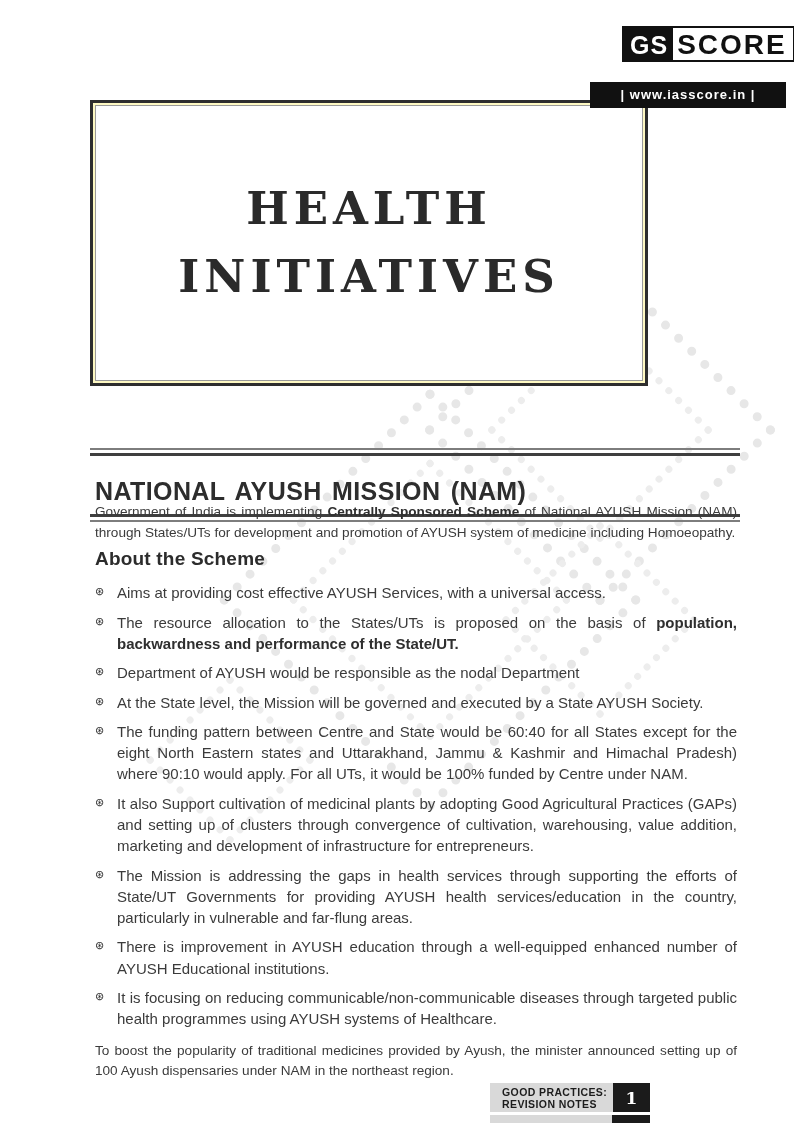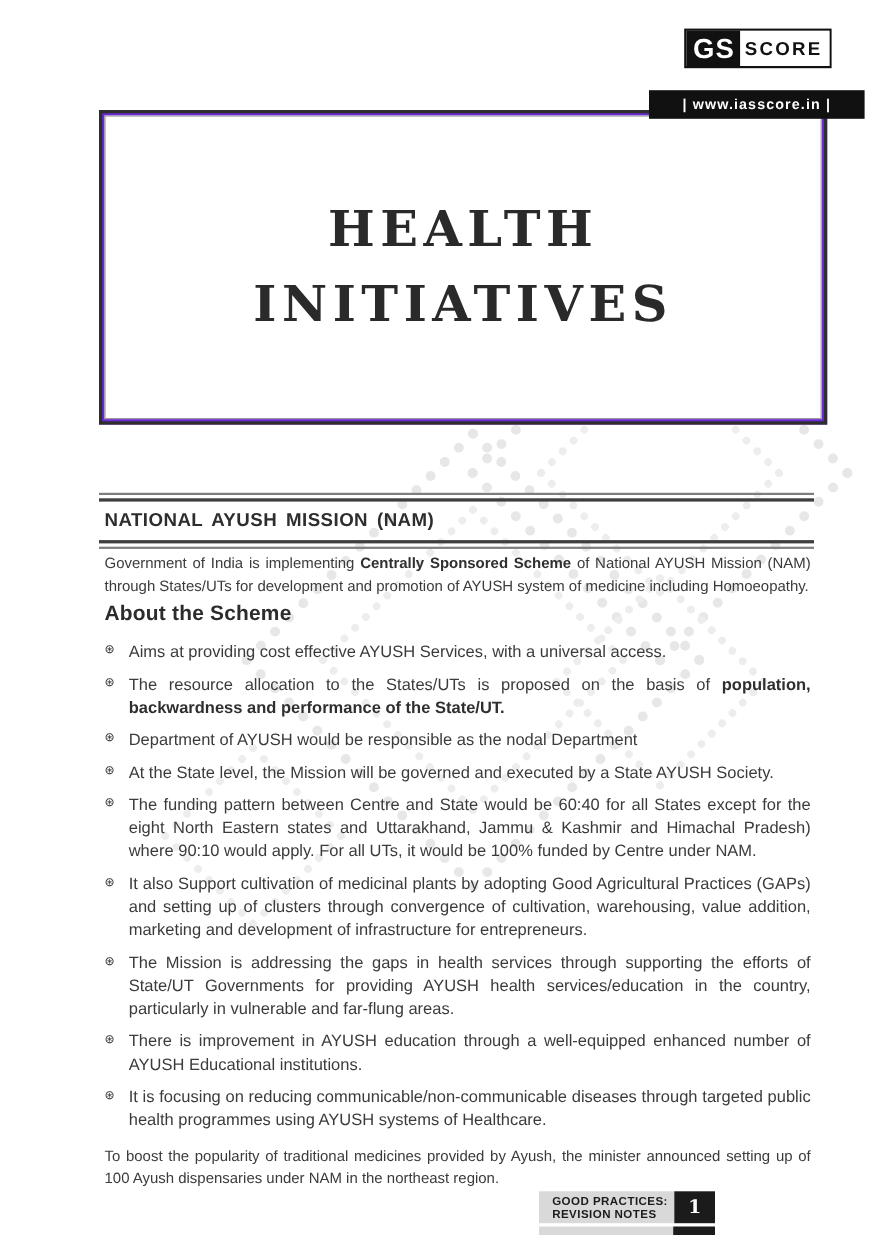--- a/index.html
+++ b/index.html
@@ -33,40 +33,40 @@
     height: 36px;
     align-items: stretch;
   }
   .logo-gs {
     background: #111111; color: #ffffff;
     font-weight: bold; font-size: 25px; letter-spacing: 1px;
     padding: 2px 5px 0 6px; display: flex; align-items: center;
   }
   .logo-score {
     color: #111111; background: #ffffff;
-    font-weight: bold; font-size: 17px; letter-spacing: 2px;
+    font-weight: bold; font-size: 28px; letter-spacing: 2px;
     padding: 2px 6px 0 4px; display: flex; align-items: center;
   }
   .url-bar {
     margin-top: 20px;
     background: #111111; color: #ffffff;
     font-size: 13px; font-weight: bold;
     text-align: center;
     padding: 5px 0 6px 0;
     width: 196px;
     letter-spacing: 1px;
   }
 
   
   .cover-box {
     position: absolute; z-index: 1;
     left: 90px; top: 100px;
-    width: 662px; height: 286px;
+    width: 558px; height: 286px;
     border: 3px solid #2e2e2e;
-    background: #6d28d9;
+    background: #fef9c3;
     padding: 2px;
   }
   .cover-inner {
     width: 100%; height: 100%;
     border: 1px solid #9a9a9a;
     display: flex; flex-direction: column;
     align-items: center; justify-content: center;
     background: #ffffff;
   }
   .cover-title {
@@ -81,25 +81,25 @@
 
   
   .section-header {
     position: absolute; z-index: 1;
     left: 90px; top: 448px; width: 650px;
   }
   .rule-thin  { height: 0; border-top: 2px solid #7d7d7d; }
   .rule-thick { height: 0; border-top: 3px solid #3f3f3f; }
   .rule-gap { height: 3px; }
   .section-title {
-    font-size: 17px; font-weight: bold;
+    font-size: 25px; font-weight: bold;
     color: #2d2d2d;
     letter-spacing: 0.4px;
     word-spacing: 3px;
-    padding: 7px 0 8px 5px;
+    padding: 21px 0 8px 5px;
   }
 
   
   .content {
     position: absolute; z-index: 1;
     left: 95px; top: 502px; width: 642px;
   }
   .para {
     font-size: 13.6px; line-height: 1.52;
     text-align: justify;

